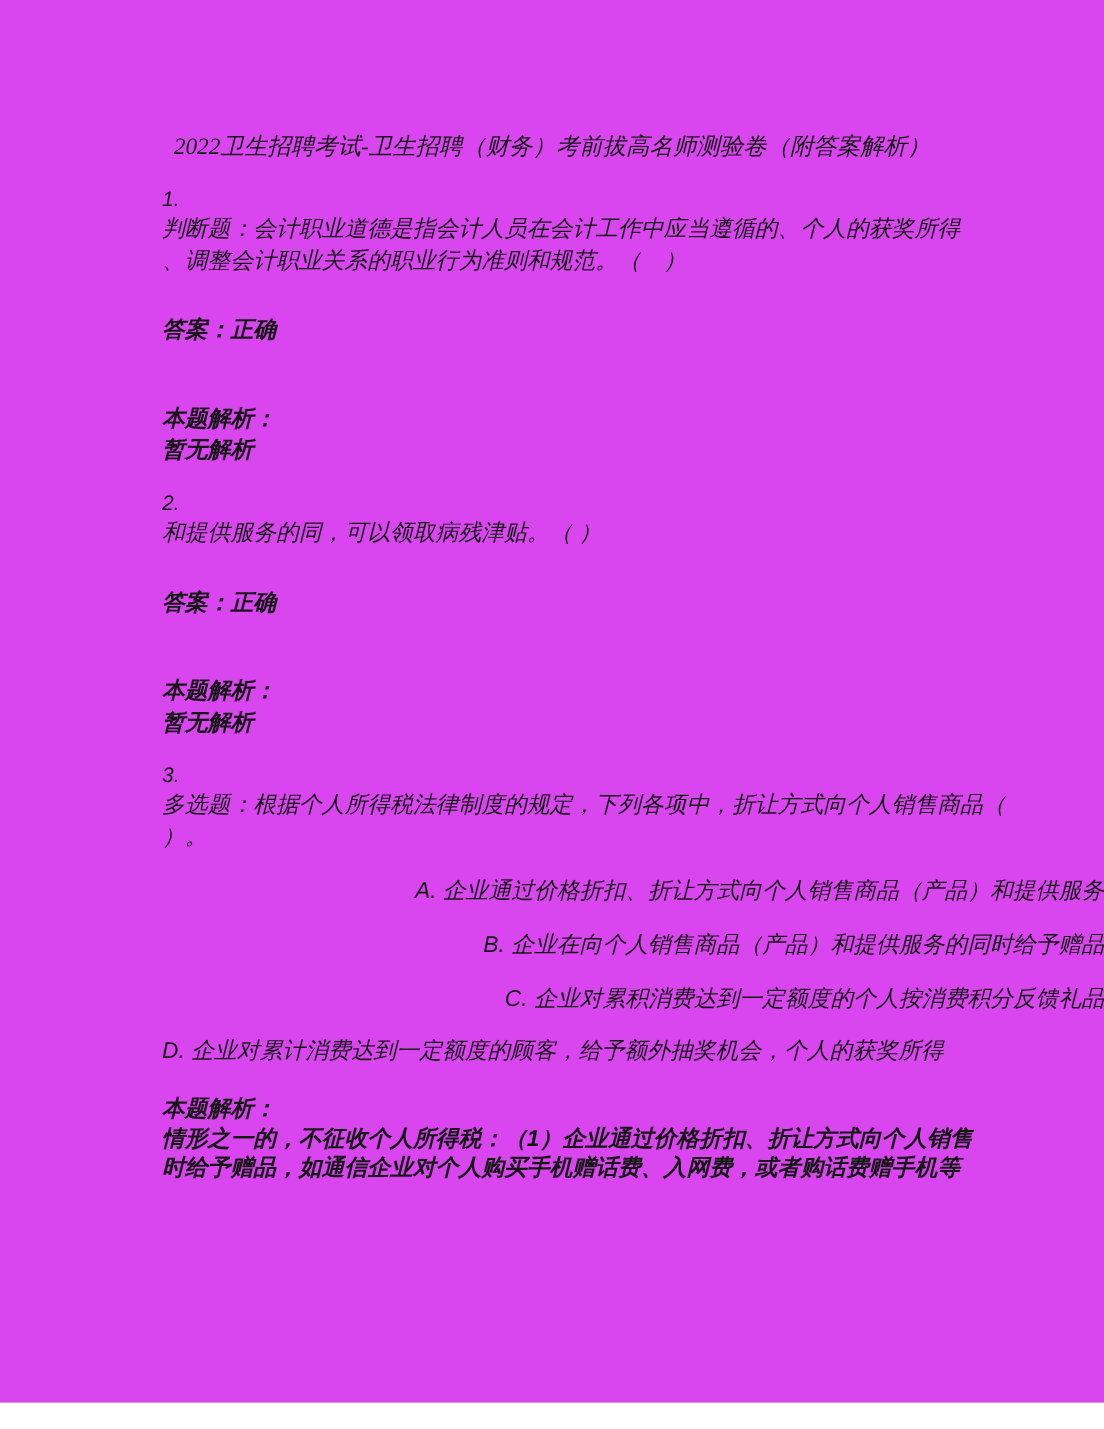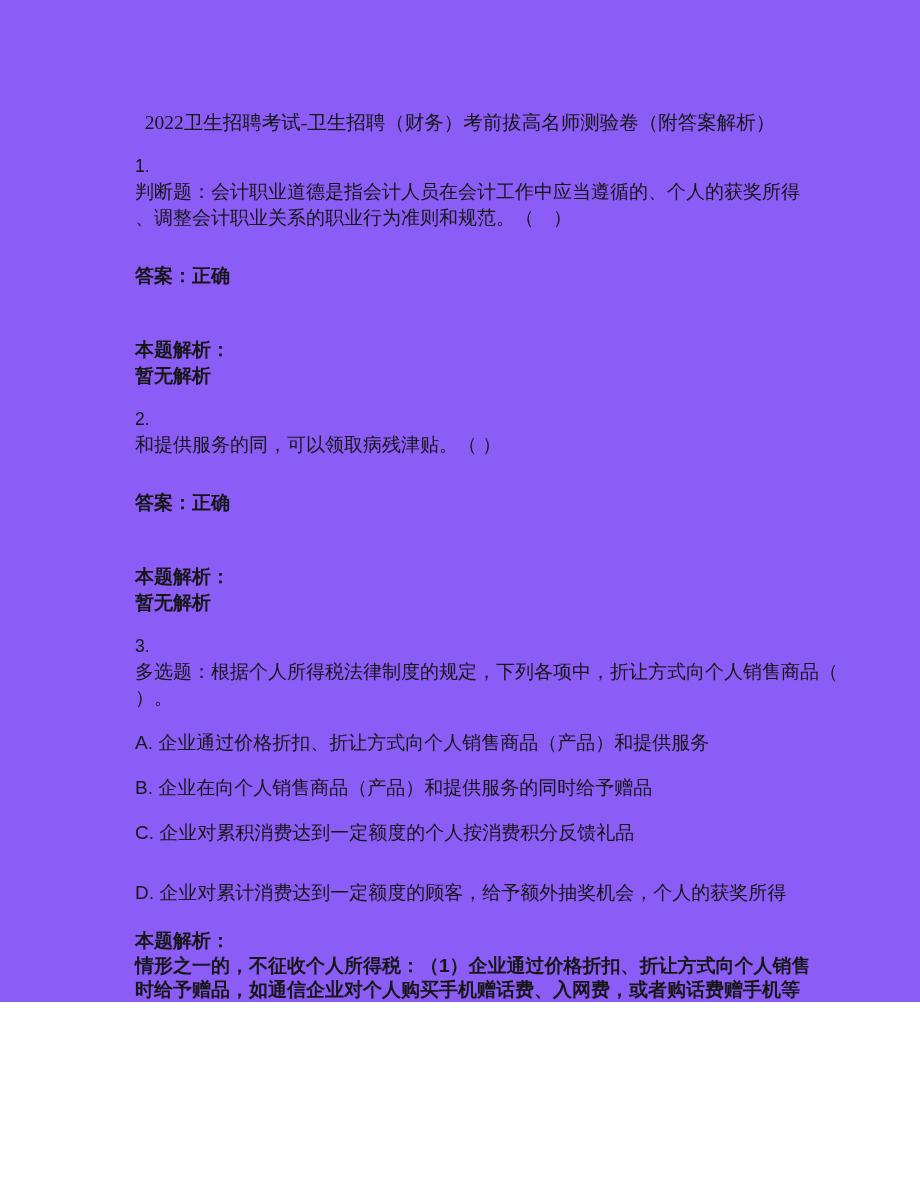--- a/index.html
+++ b/index.html
@@ -1,21 +1,22 @@
 <!DOCTYPE html>
 <html><head>
 <meta charset="utf-8">
 <style>
   html, body { margin: 0; padding: 0; background: #ffffff; }
   .page {
     position: relative;
     width: 920px;
-    height: 1002px;
-    background: #8b5cf6;
+    height: 1169px;
+    background: #d946ef;
     overflow: hidden;
+    font-style: italic;
   }
   .doc {
     box-sizing: border-box;
     padding: 110px 0 0 135px;
     font-family: "Liberation Sans", sans-serif;
     font-size: 19px;
     color: #161616;
   }
   .title {
     width: 650px;
@@ -30,22 +31,22 @@
     line-height: 26px;
     white-space: nowrap;
   }
   .num { font-size: 17.5px; }
   .bold { font-weight: bold; }
   .expl-line { line-height: 24px; }
   .gap-number   { margin-top: 17px; }
   .gap-answer   { margin-top: 32px; }
   .gap-analysis-far  { margin-top: 48px; }
   .gap-analysis-near { margin-top: 22px; }
-  .gap-option   { margin-top: 19px; }
-  .gap-option-d { margin-top: 34px; }
+  .gap-option   { margin-top: 19px; text-align: right; }
+  .gap-option-d { margin-top: 18px; }
 </style>
 </head>
 <body>
 
 <div class="page">
   <div class="doc">
 
     <div class="title">2022卫生招聘考试-卫生招聘（财务）考前拔高名师测验卷（附答案解析）</div>
 
     <section>

